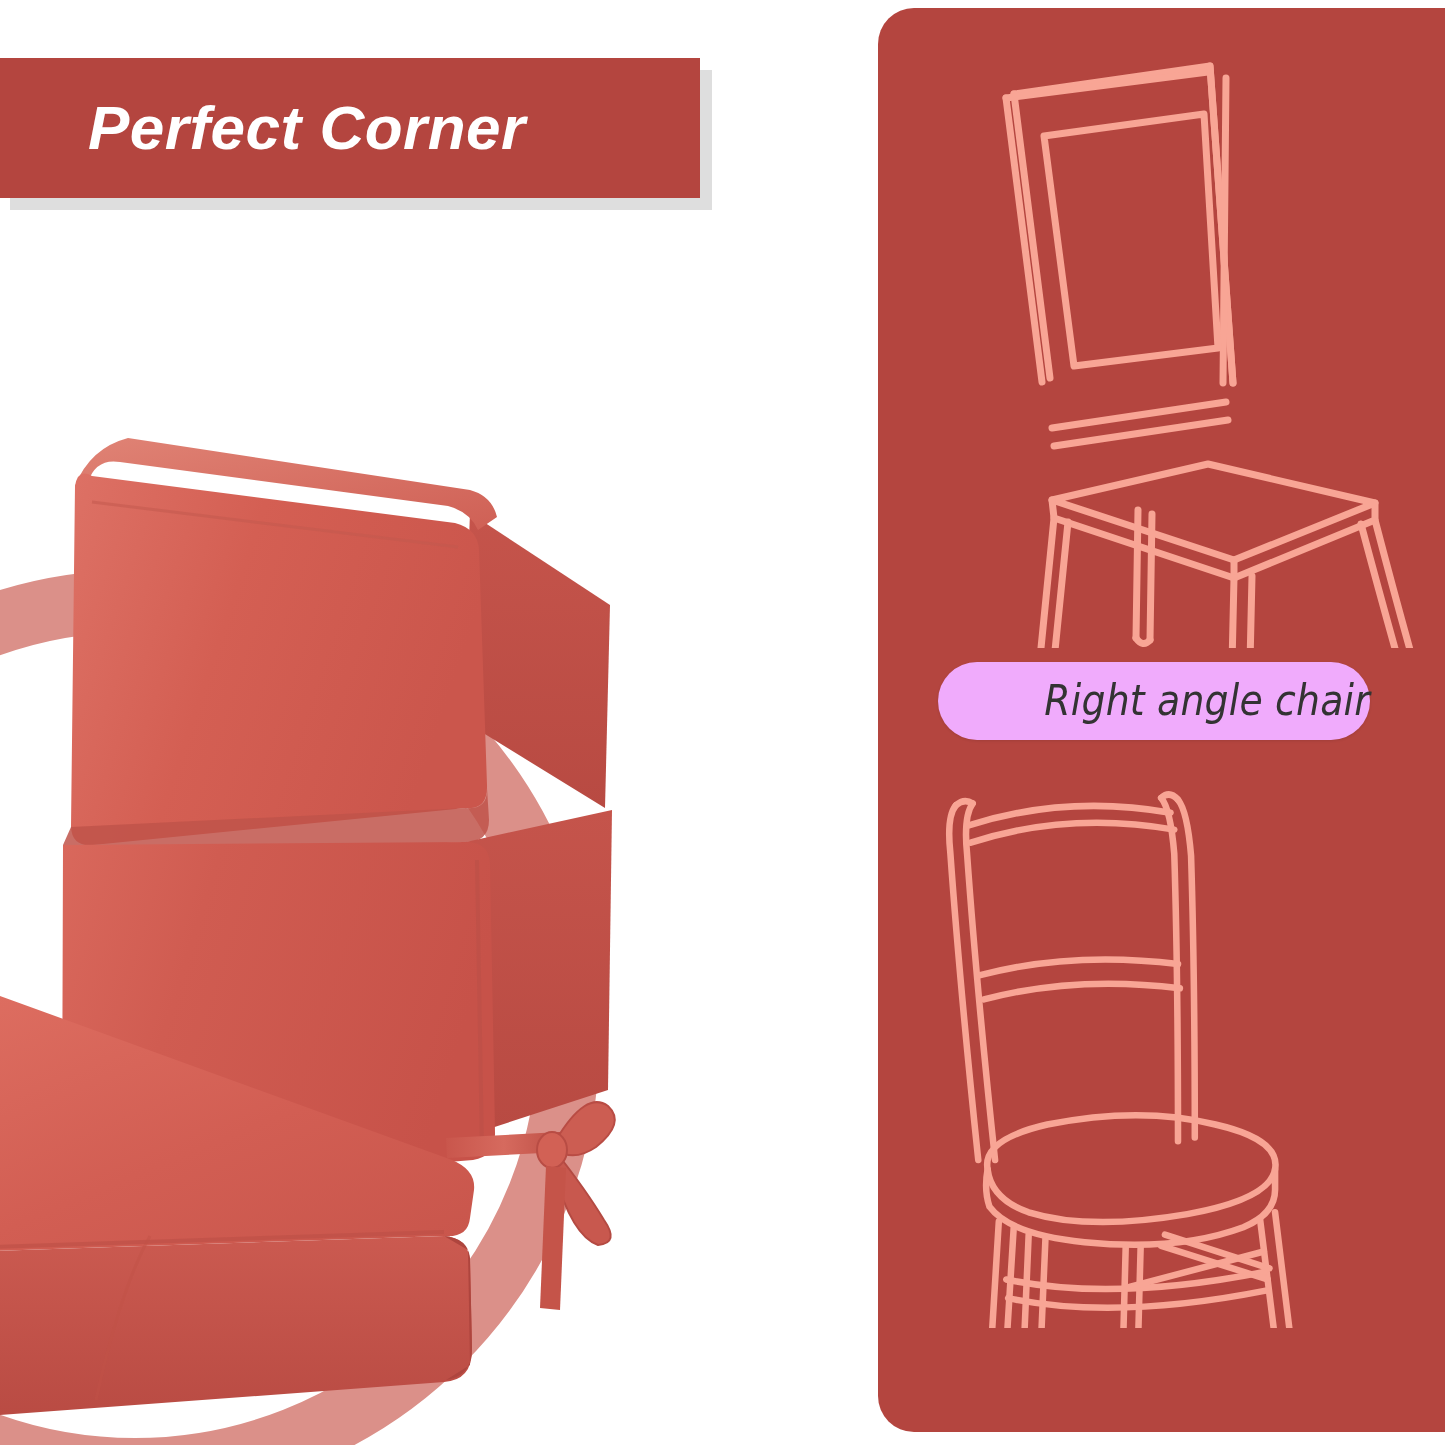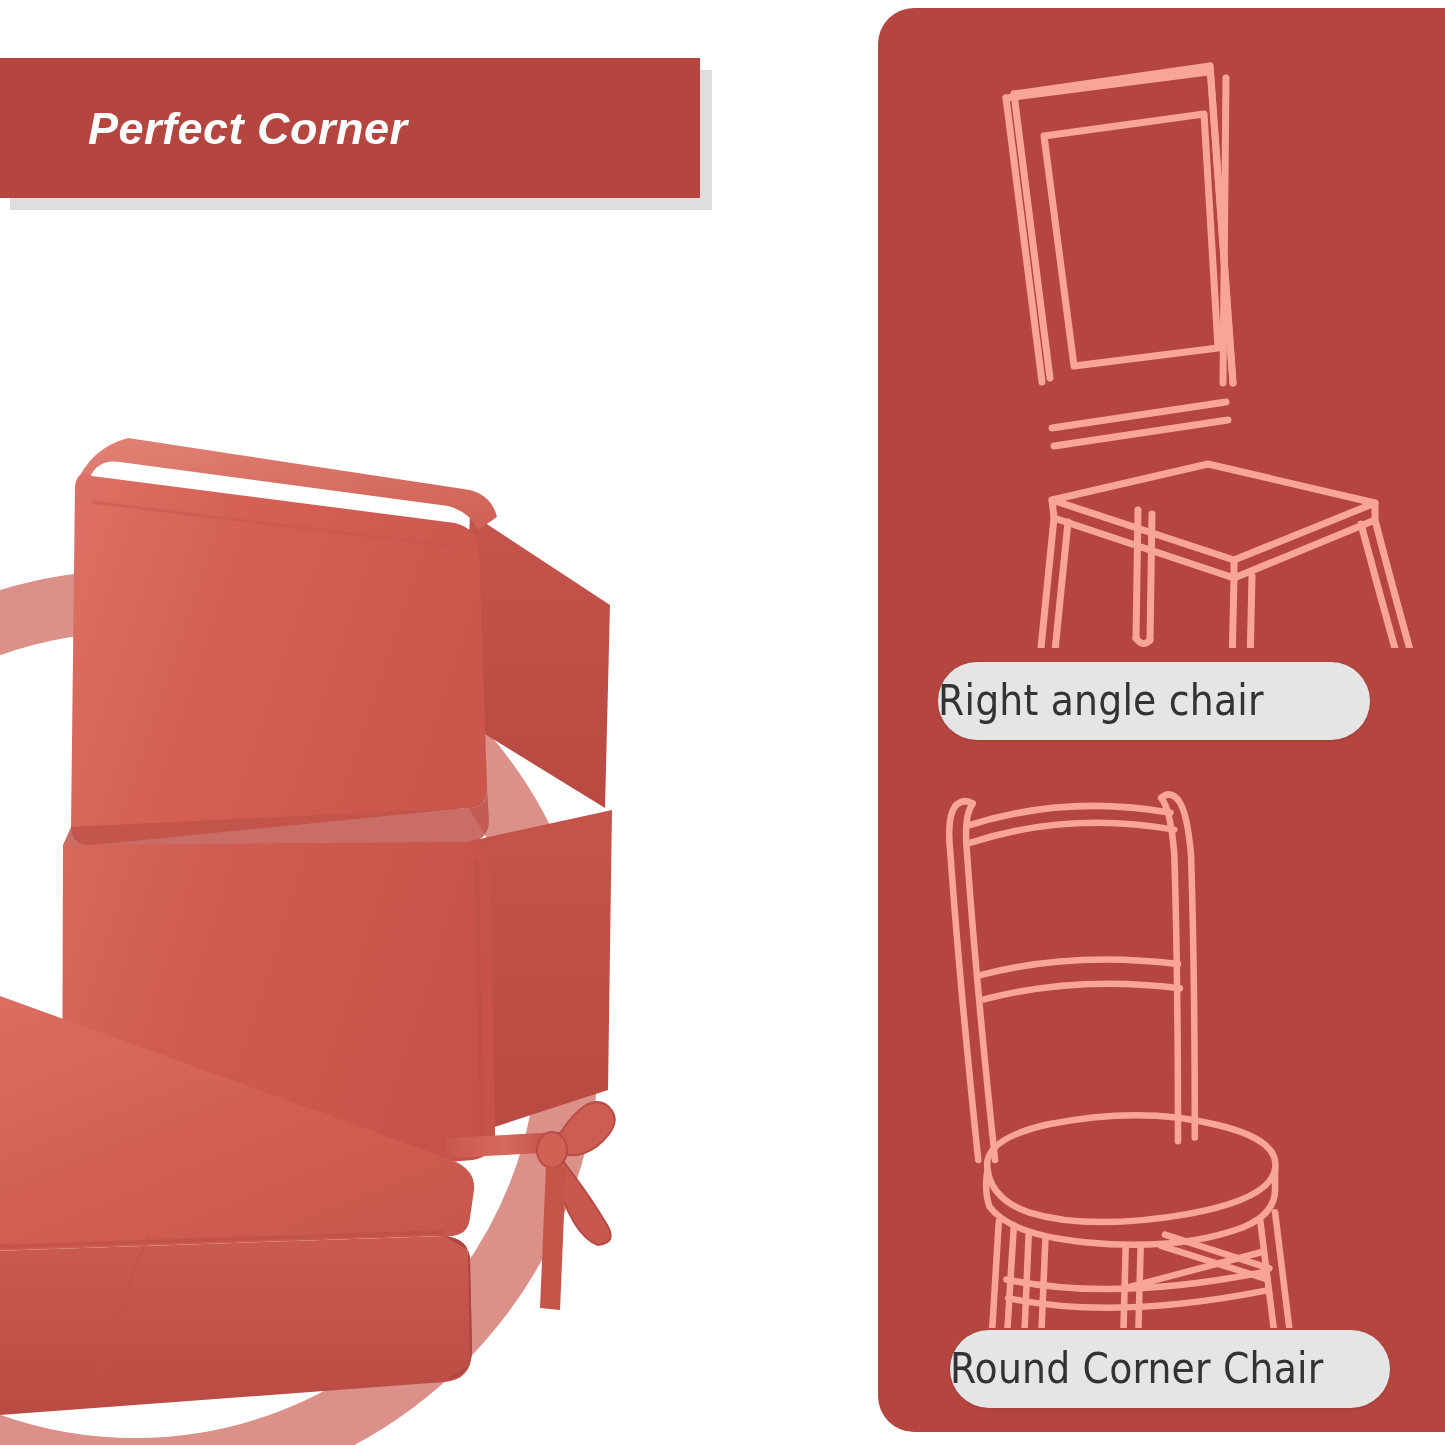--- a/index.html
+++ b/index.html
@@ -43,21 +43,21 @@
     width: 700px;
     height: 140px;
     background: #b4453f;
   }
   .banner-title {
     position: absolute;
     left: 88px;
     top: 50%;
     transform: translateY(-50%);
     font-family: "Liberation Sans Narrow", "Liberation Sans", sans-serif;
-    font-size: 45px;
+    font-size: 62px;
     font-weight: bold;
     font-style: italic;
     color: #ffffff;
     letter-spacing: 0.5px;
     white-space: nowrap;
     line-height: 1;
   }
 
   
   .subtitle {
@@ -119,26 +119,27 @@
     position: absolute;
     left: 0;
     width: 100%;
   }
   .chair-fig svg { display: block; width: 100%; height: 100%; }
   .fig-top  { top: 40px;  height: 600px; }
   .fig-bot  { top: 760px; height: 560px; }
 
   .pill {
     position: absolute;
-    background: #e5e5e5;
+    background: #f0abfc;
     border-radius: 999px;
     display: flex;
     align-items: center;
-    justify-content: flex-start;
+    justify-content: flex-end;
     box-shadow: 0 1px 3px rgba(0,0,0,0.10);
+    font-style: italic;
   }
   .pill-label {
     font-family: "DejaVu Sans Condensed", "Liberation Sans", sans-serif;
     font-size: 42px;
     color: #333333;
     letter-spacing: 0.2px;
     white-space: nowrap;
     line-height: 1;
   }
   .pill-top {
@@ -340,18 +341,15 @@
           <path d="M116,548 Q230,572 392,540"></path>
           <path d="M118,568 Q232,592 394,560"></path>
 
           <path d="M282,512 L396,548"></path>
           <path d="M286,500 L398,536"></path>
           <path d="M248,556 L392,518"></path>
         </g>
       </svg>
     </div>
 
-    <div class="pill pill-bottom">
-      <span class="pill-label">Round Corner Chair</span>
-    </div>
 
   </div>
 </div>
 
 </body></html>

